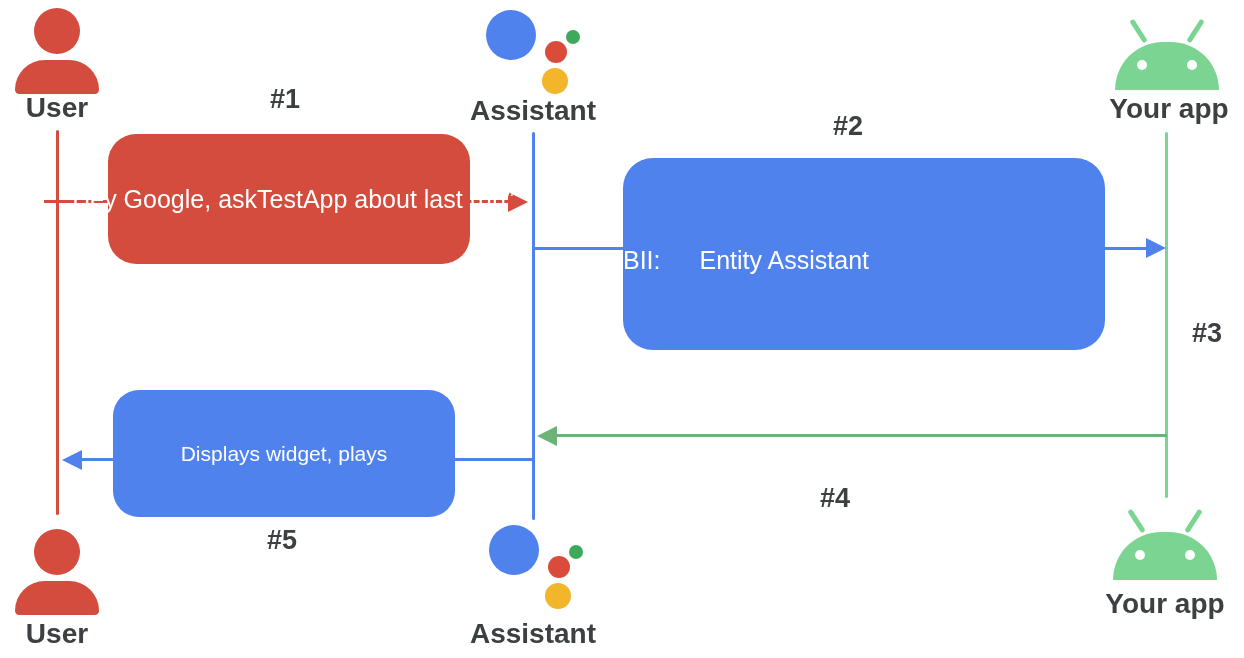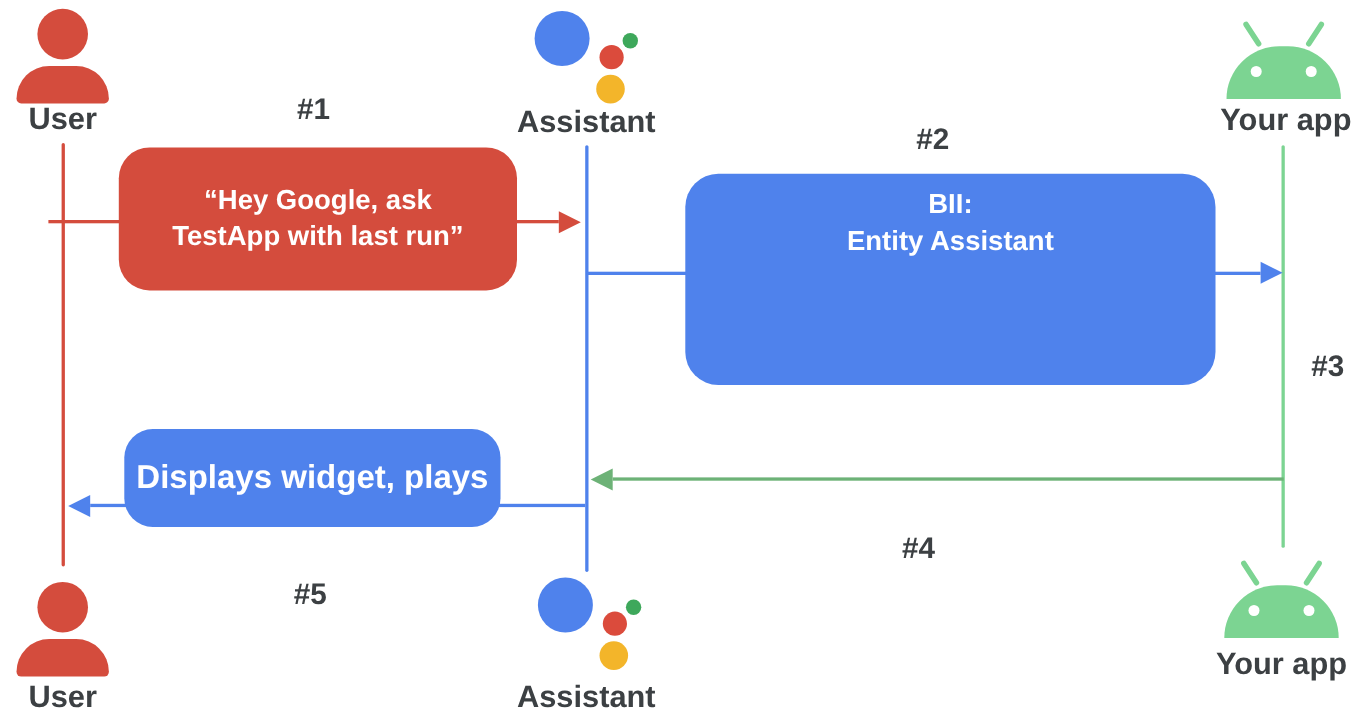--- a/index.html
+++ b/index.html
@@ -14,23 +14,23 @@
   .hline    { position:absolute; height:3px; }
   .ah { position:absolute; width:0; height:0; border-top:10px solid transparent; border-bottom:10px solid transparent; }
   .ah-r { border-left:20px solid; }
   .ah-l { border-right:20px solid; }
   .red-c   { background:#D44C3D; }
   .blue-c  { background:#4F82EC; }
   .green-c { background:#6DB277; }
   .lgreen-c{ background:#7CD492; }
   
   .msg-box {
-    position:absolute; display:flex; flex-direction:column;
+    position:absolute; display:flex; flex-direction:row;
     align-items:center; justify-content:center; text-align:center;
-    color:#ffffff; font-weight:bold; line-height:33px;
+    color:#ffffff; font-weight:normal; line-height:33px;
   }
   .msg-box span { display:block; white-space:nowrap; }
   
   .step-num {
     position:absolute; transform:translateX(-50%); line-height:1;
     font-size:27px; font-weight:bold; color:#3C4043; white-space:nowrap;
   }
   .actor-label {
     position:absolute; transform:translateX(-50%); line-height:1;
     font-size:28px; font-weight:bold; color:#3C4043; white-space:nowrap;
@@ -69,30 +69,30 @@
   <div class="hline green-c" style="left:557px; top:434px; width:610px;"></div>
   <div class="hline blue-c" style="left:82px;  top:458px; width:450px;"></div>
 
   <div class="ah ah-r" style="left:508px;  top:192px; border-left-color:#D44C3D;"></div>
   <div class="ah ah-r" style="left:1146px; top:238px; border-left-color:#4F82EC;"></div>
   <div class="ah ah-l" style="left:537px;  top:426px; border-right-color:#6DB277;"></div>
   <div class="ah ah-l" style="left:62px;   top:450px; border-right-color:#4F82EC;"></div>
 
   <div class="msg-box" style="left:108px; top:134px; width:362px; height:130px; border-radius:28px; background:#D44C3D; font-size:25px;">
     <span>“Hey Google, ask</span>
-    <span>TestApp with last run”</span>
+    <span>TestApp about last run”</span>
   </div>
 
-  <div class="msg-box" style="left:623px; top:158px; width:482px; height:192px; border-radius:30px; background:#4F82EC; font-size:25px; justify-content:flex-start; padding-top:12px;">
+  <div class="msg-box" style="left:623px; top:158px; width:482px; height:192px; border-radius:30px; background:#4F82EC; font-size:25px; justify-content:flex-start; padding-top:12px;gap:39px;">
     <span>BII:</span>
     <span>Entity Assistant</span>
   </div>
 
 
-  <div class="msg-box" style="left:113px; top:390px; width:342px; height:89px; border-radius:26px; background:#4F82EC; font-size:30px;">
+  <div class="msg-box" style="left:113px; top:390px; width:342px; height:127px; border-radius:26px; background:#4F82EC; font-size:21px;">
     <span>Displays widget, plays</span>
   </div>
 
   <div class="step-num" style="left:285px;  top:86px;">#1</div>
   <div class="step-num" style="left:848px;  top:113px;">#2</div>
   <div class="step-num" style="left:1207px; top:320px;">#3</div>
   <div class="step-num" style="left:835px;  top:485px;">#4</div>
   <div class="step-num" style="left:282px;  top:527px;">#5</div>
 
   <div class="person" style="left:15px; top:8px;">

